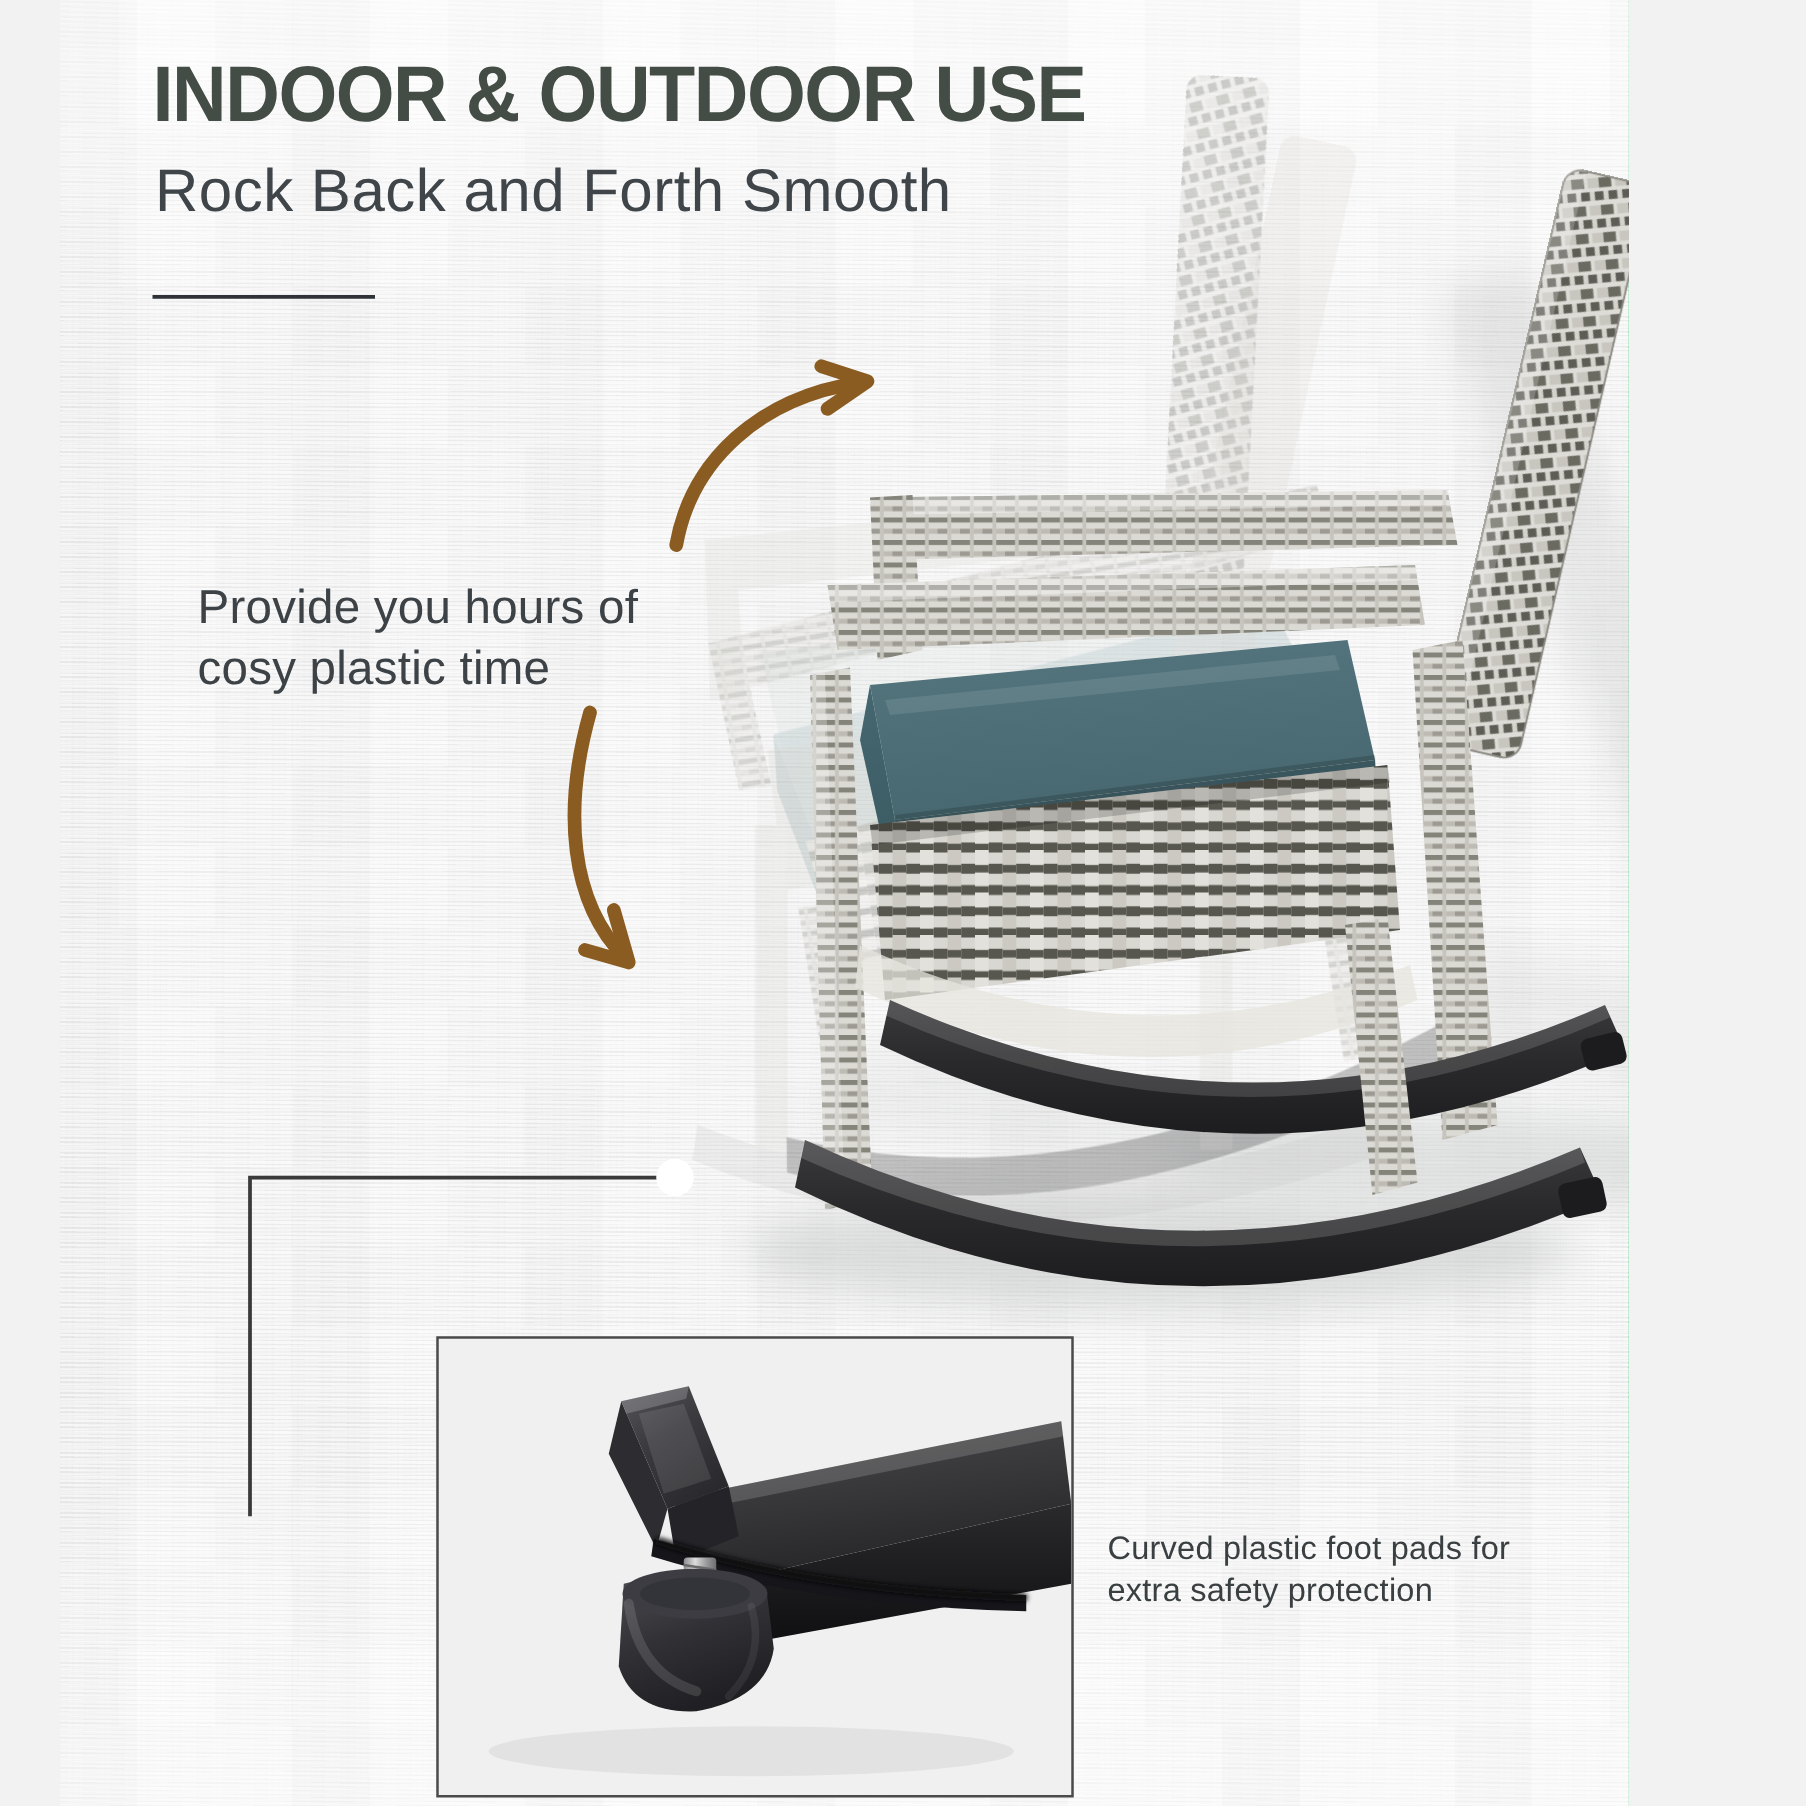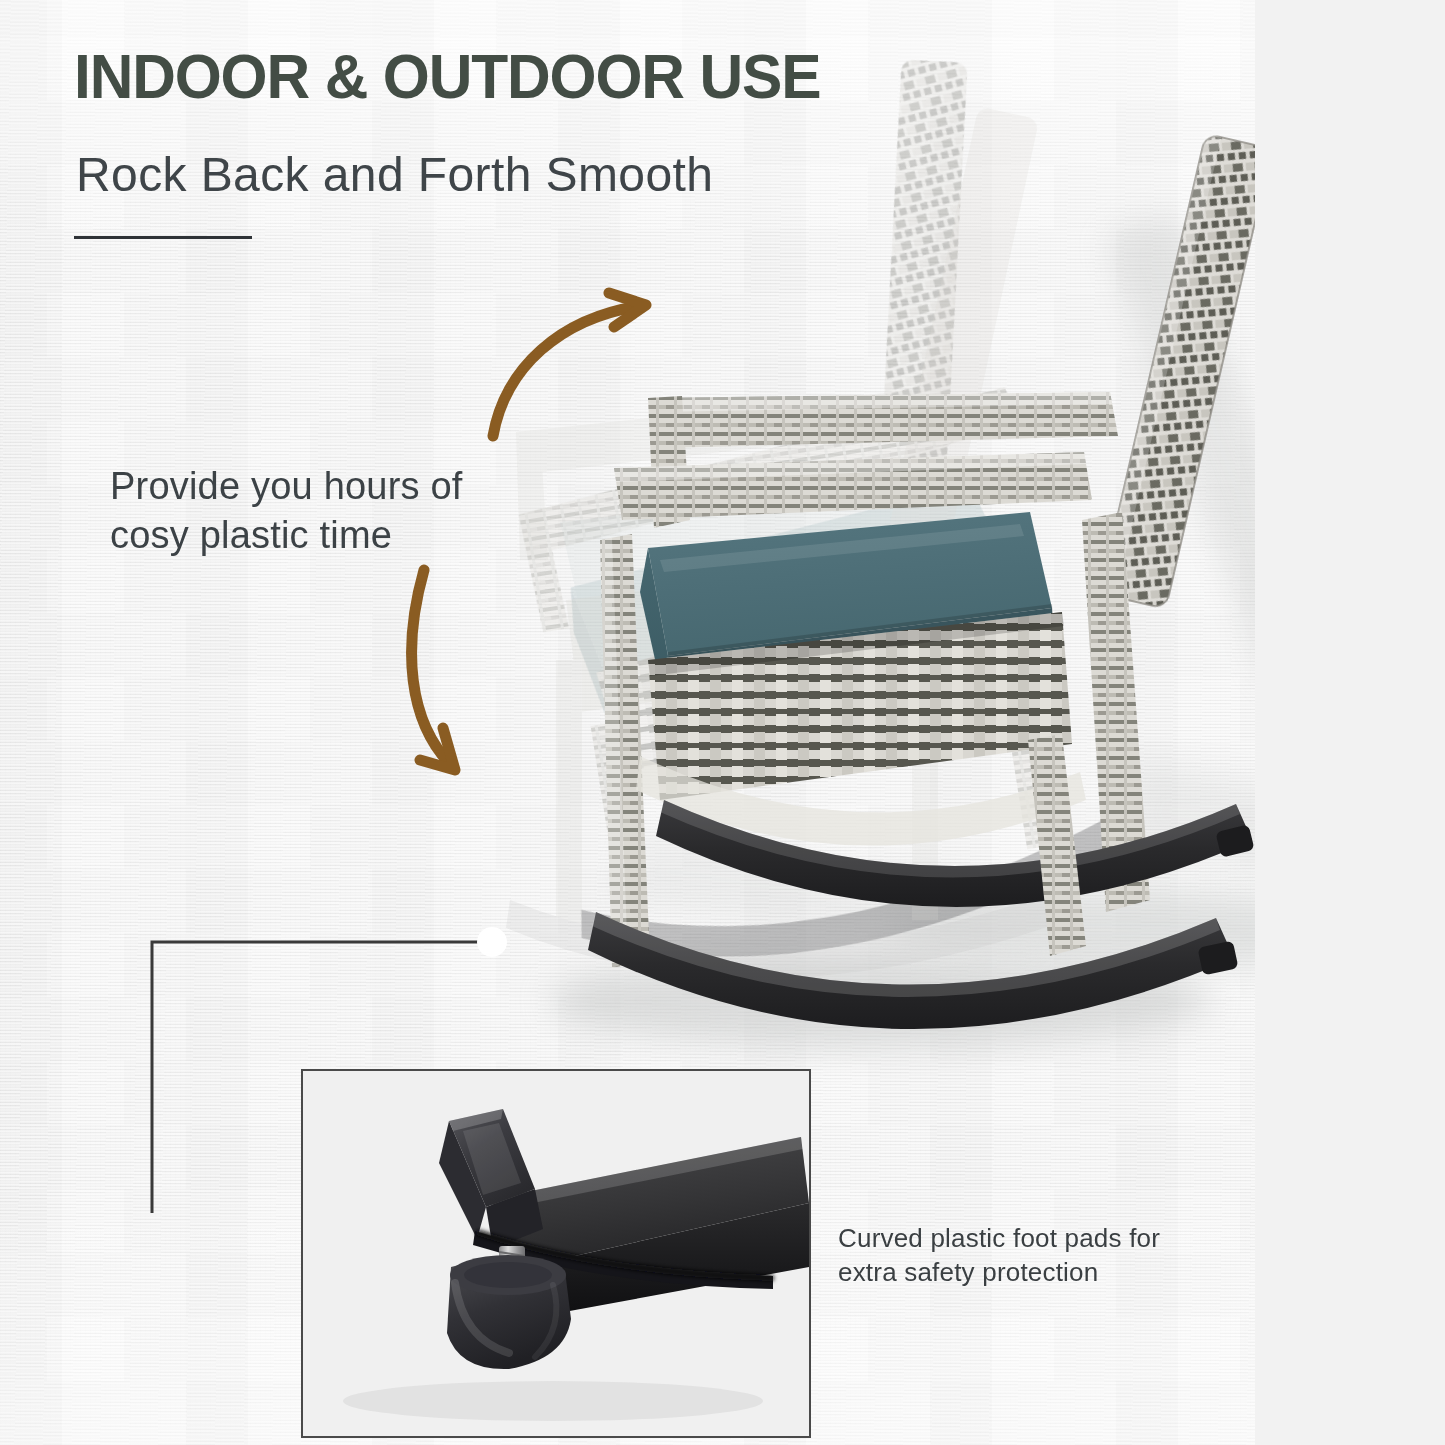--- a/index.html
+++ b/index.html
@@ -5,20 +5,21 @@
   html,body{margin:0;padding:0;}
   body{
     width:1445px;height:1445px;overflow:hidden;
     font-family:"Liberation Sans", sans-serif;
     background:#f2f2f2;
     position:relative;
   }
   #stage{
     position:absolute;inset:0;width:1255px;height:1445px;overflow:hidden;
     background:#22c55e;
+    margin-left:48px;
   }
 
   
   .bg-weave{
     position:absolute;inset:0;
     background-color:#f4f4f4;
     background-image:
       linear-gradient(180deg, rgba(255,255,255,.85) 0%, rgba(255,255,255,0) 18%, rgba(255,255,255,0) 82%, rgba(255,255,255,.6) 100%),
       repeating-linear-gradient(0deg, rgba(0,0,0,.018) 0px, rgba(0,0,0,.018) 1px, rgba(255,255,255,.5) 1px, rgba(255,255,255,.5) 3px),
       repeating-linear-gradient(90deg, rgba(0,0,0,.012) 0px, rgba(0,0,0,.012) 1px, rgba(255,255,255,.0) 1px, rgba(255,255,255,.0) 5px);
@@ -51,21 +52,21 @@
   .headline{
     position:absolute;left:74px;top:44px;
     font-size:63px;line-height:1.02;
     font-weight:bold;letter-spacing:-1.2px;
     color:#434d45;
     white-space:nowrap;
     font-stretch:condensed;
     transform:scaleX(.96);transform-origin:left top;
   }
   .subhead{
-    position:absolute;left:76px;top:150px;
+    position:absolute;left:76px;top:129px;
     font-size:48px;line-height:1.05;
     font-weight:300;letter-spacing:.4px;
     color:#3f4549;
     white-space:nowrap;
   }
   .rule{
     position:absolute;left:74px;top:236px;width:178px;height:3px;
     background:#2f3337;
   }
   .lead-text{

